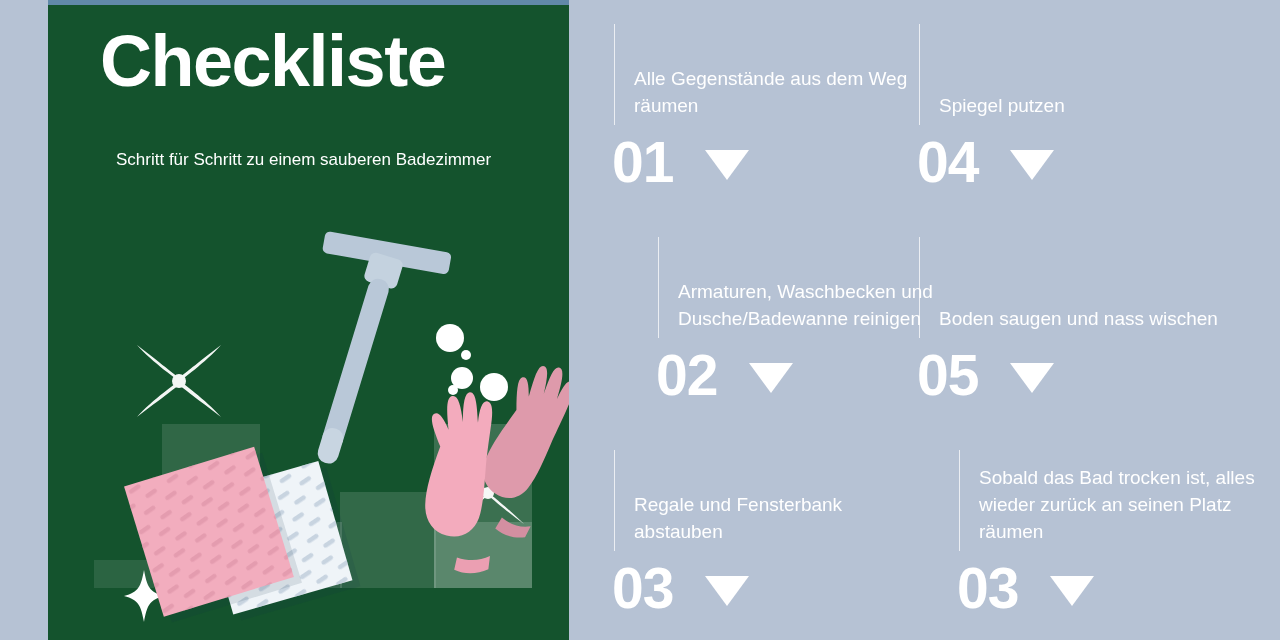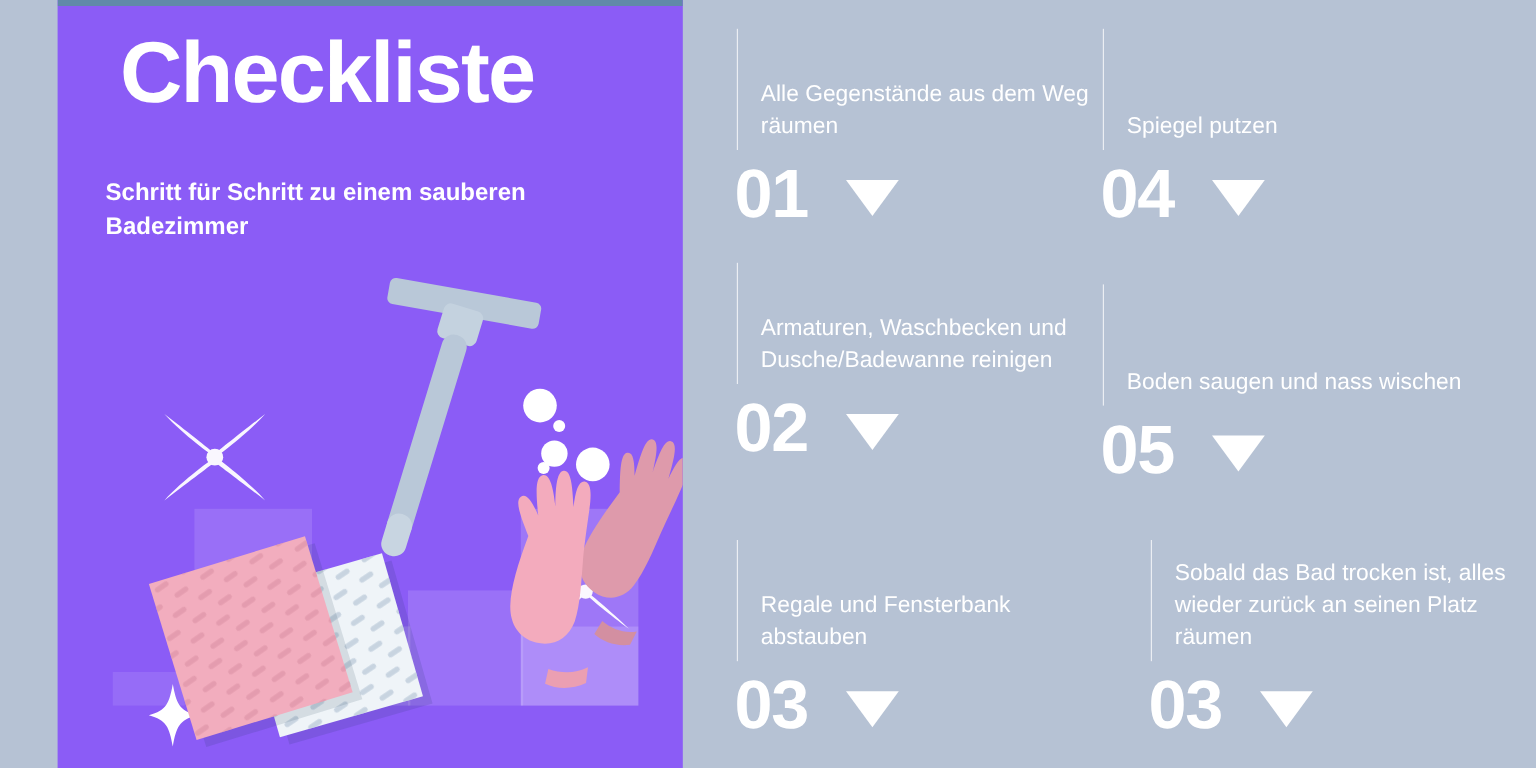--- a/index.html
+++ b/index.html
@@ -7,41 +7,41 @@
     width:1280px;height:640px;
     background:#b6c2d4;
     font-family:"Liberation Sans", sans-serif;
     overflow:hidden;
   }
   #root{position:relative;width:1280px;height:640px;overflow:hidden;}
 
   
   .left-panel{
     position:absolute;left:48px;top:0;width:521px;height:640px;
-    background:#8b5cf6;
+    background:#14532d;
     overflow:hidden;
   }
   .panel-topstrip{
     position:absolute;left:0;top:0;width:100%;height:5px;
     background:#6189a9;
   }
   .title{
     position:absolute;left:52px;top:24px;
     color:#ffffff;
     font-size:72px;
     font-weight:bold;
     letter-spacing:-1.5px;
     line-height:1.05;
     white-space:nowrap;
   }
   .subtitle{
-    position:absolute;left:40px;top:148px;width:420px;
-    color:#ffffff;
-    font-size:20px;
-    font-weight:700;
+    position:absolute;left:68px;top:148px;width:420px;
+    color:#ffffff;
+    font-size:17px;
+    font-weight:400;
     line-height:1.38;
   }
 
   
   .illus{position:absolute;left:0;top:0;width:521px;height:640px;}
   .illus svg{display:block;}
 
   
   .steps{
     position:absolute;left:569px;top:0;width:711px;height:640px;
@@ -223,21 +223,21 @@
 
       <div class="step" style="top:0px;">
         <div class="vline"></div>
         <div class="stext">Alle Gegenstände aus dem Weg räumen</div>
         <div class="numrow">
           <div class="num">01</div>
           <div class="tri"></div>
         </div>
       </div>
 
-      <div class="step" style="top:195px;">
+      <div class="step" style="top:213px;margin-left:44px;">
         <div class="vline"></div>
         <div class="stext">Armaturen, Waschbecken und Dusche/Badewanne reinigen</div>
         <div class="numrow">
           <div class="num">02</div>
           <div class="tri"></div>
         </div>
       </div>
 
       <div class="step" style="top:426px;">
         <div class="vline"></div>

